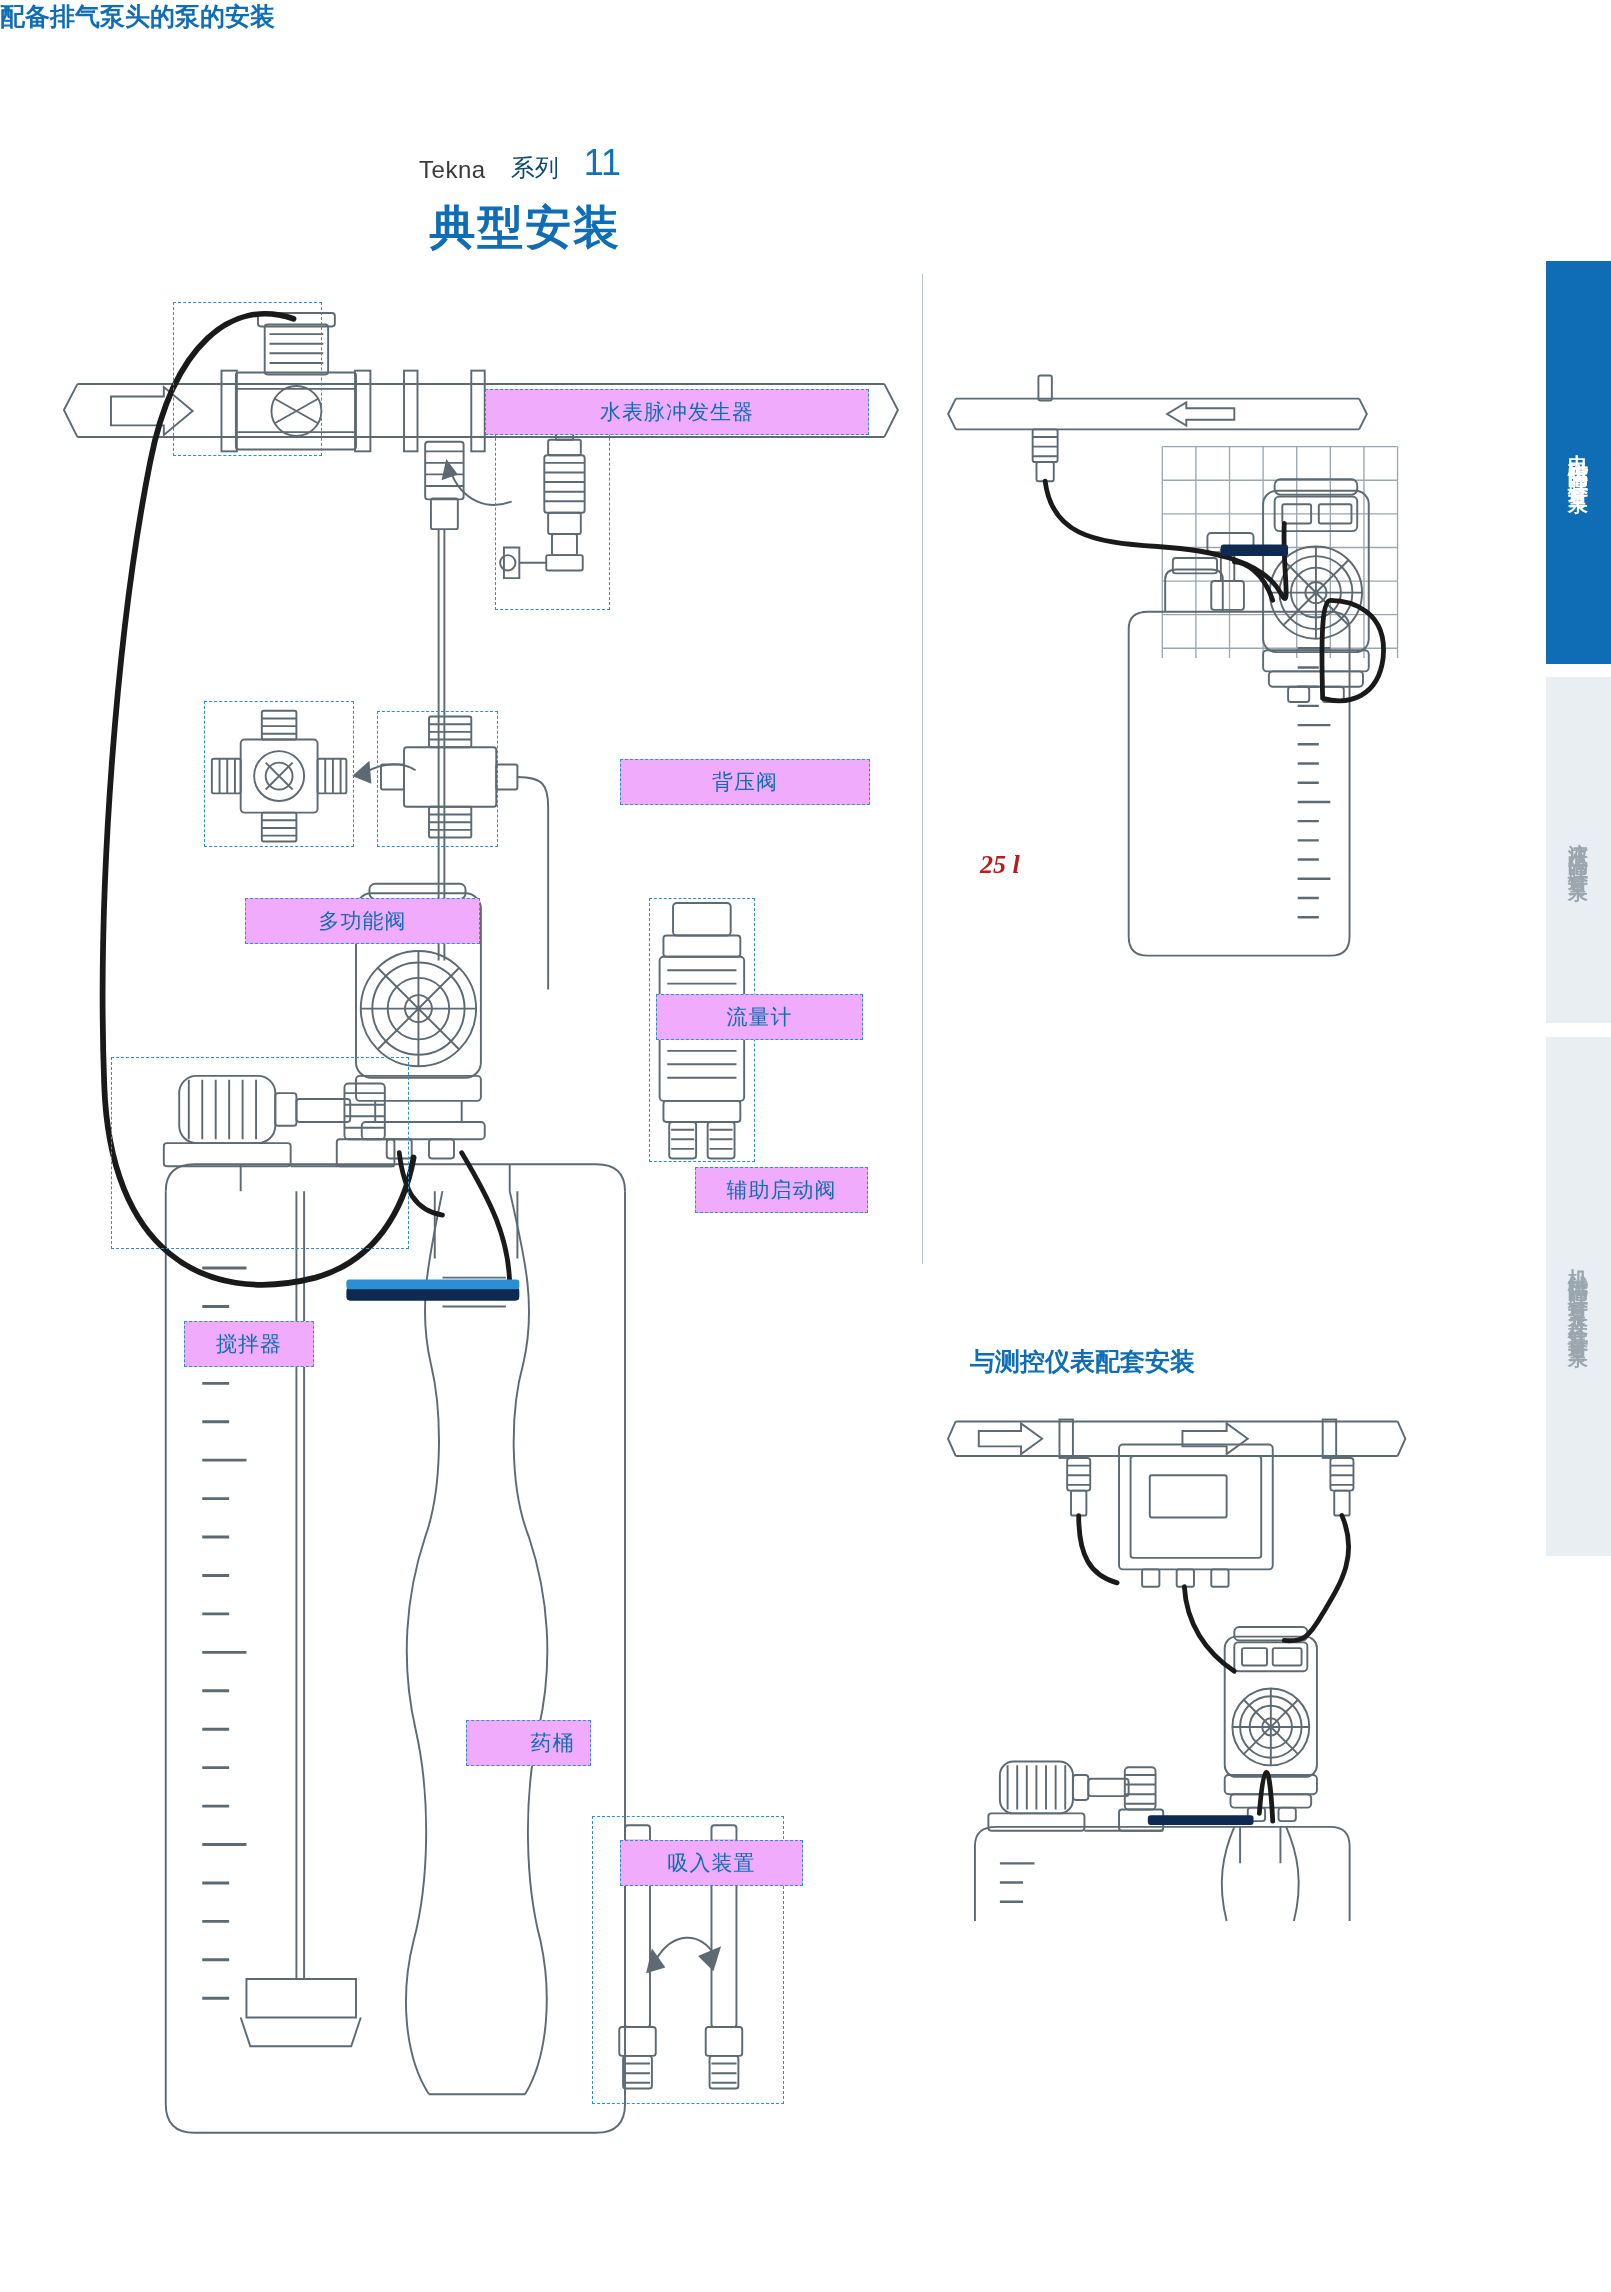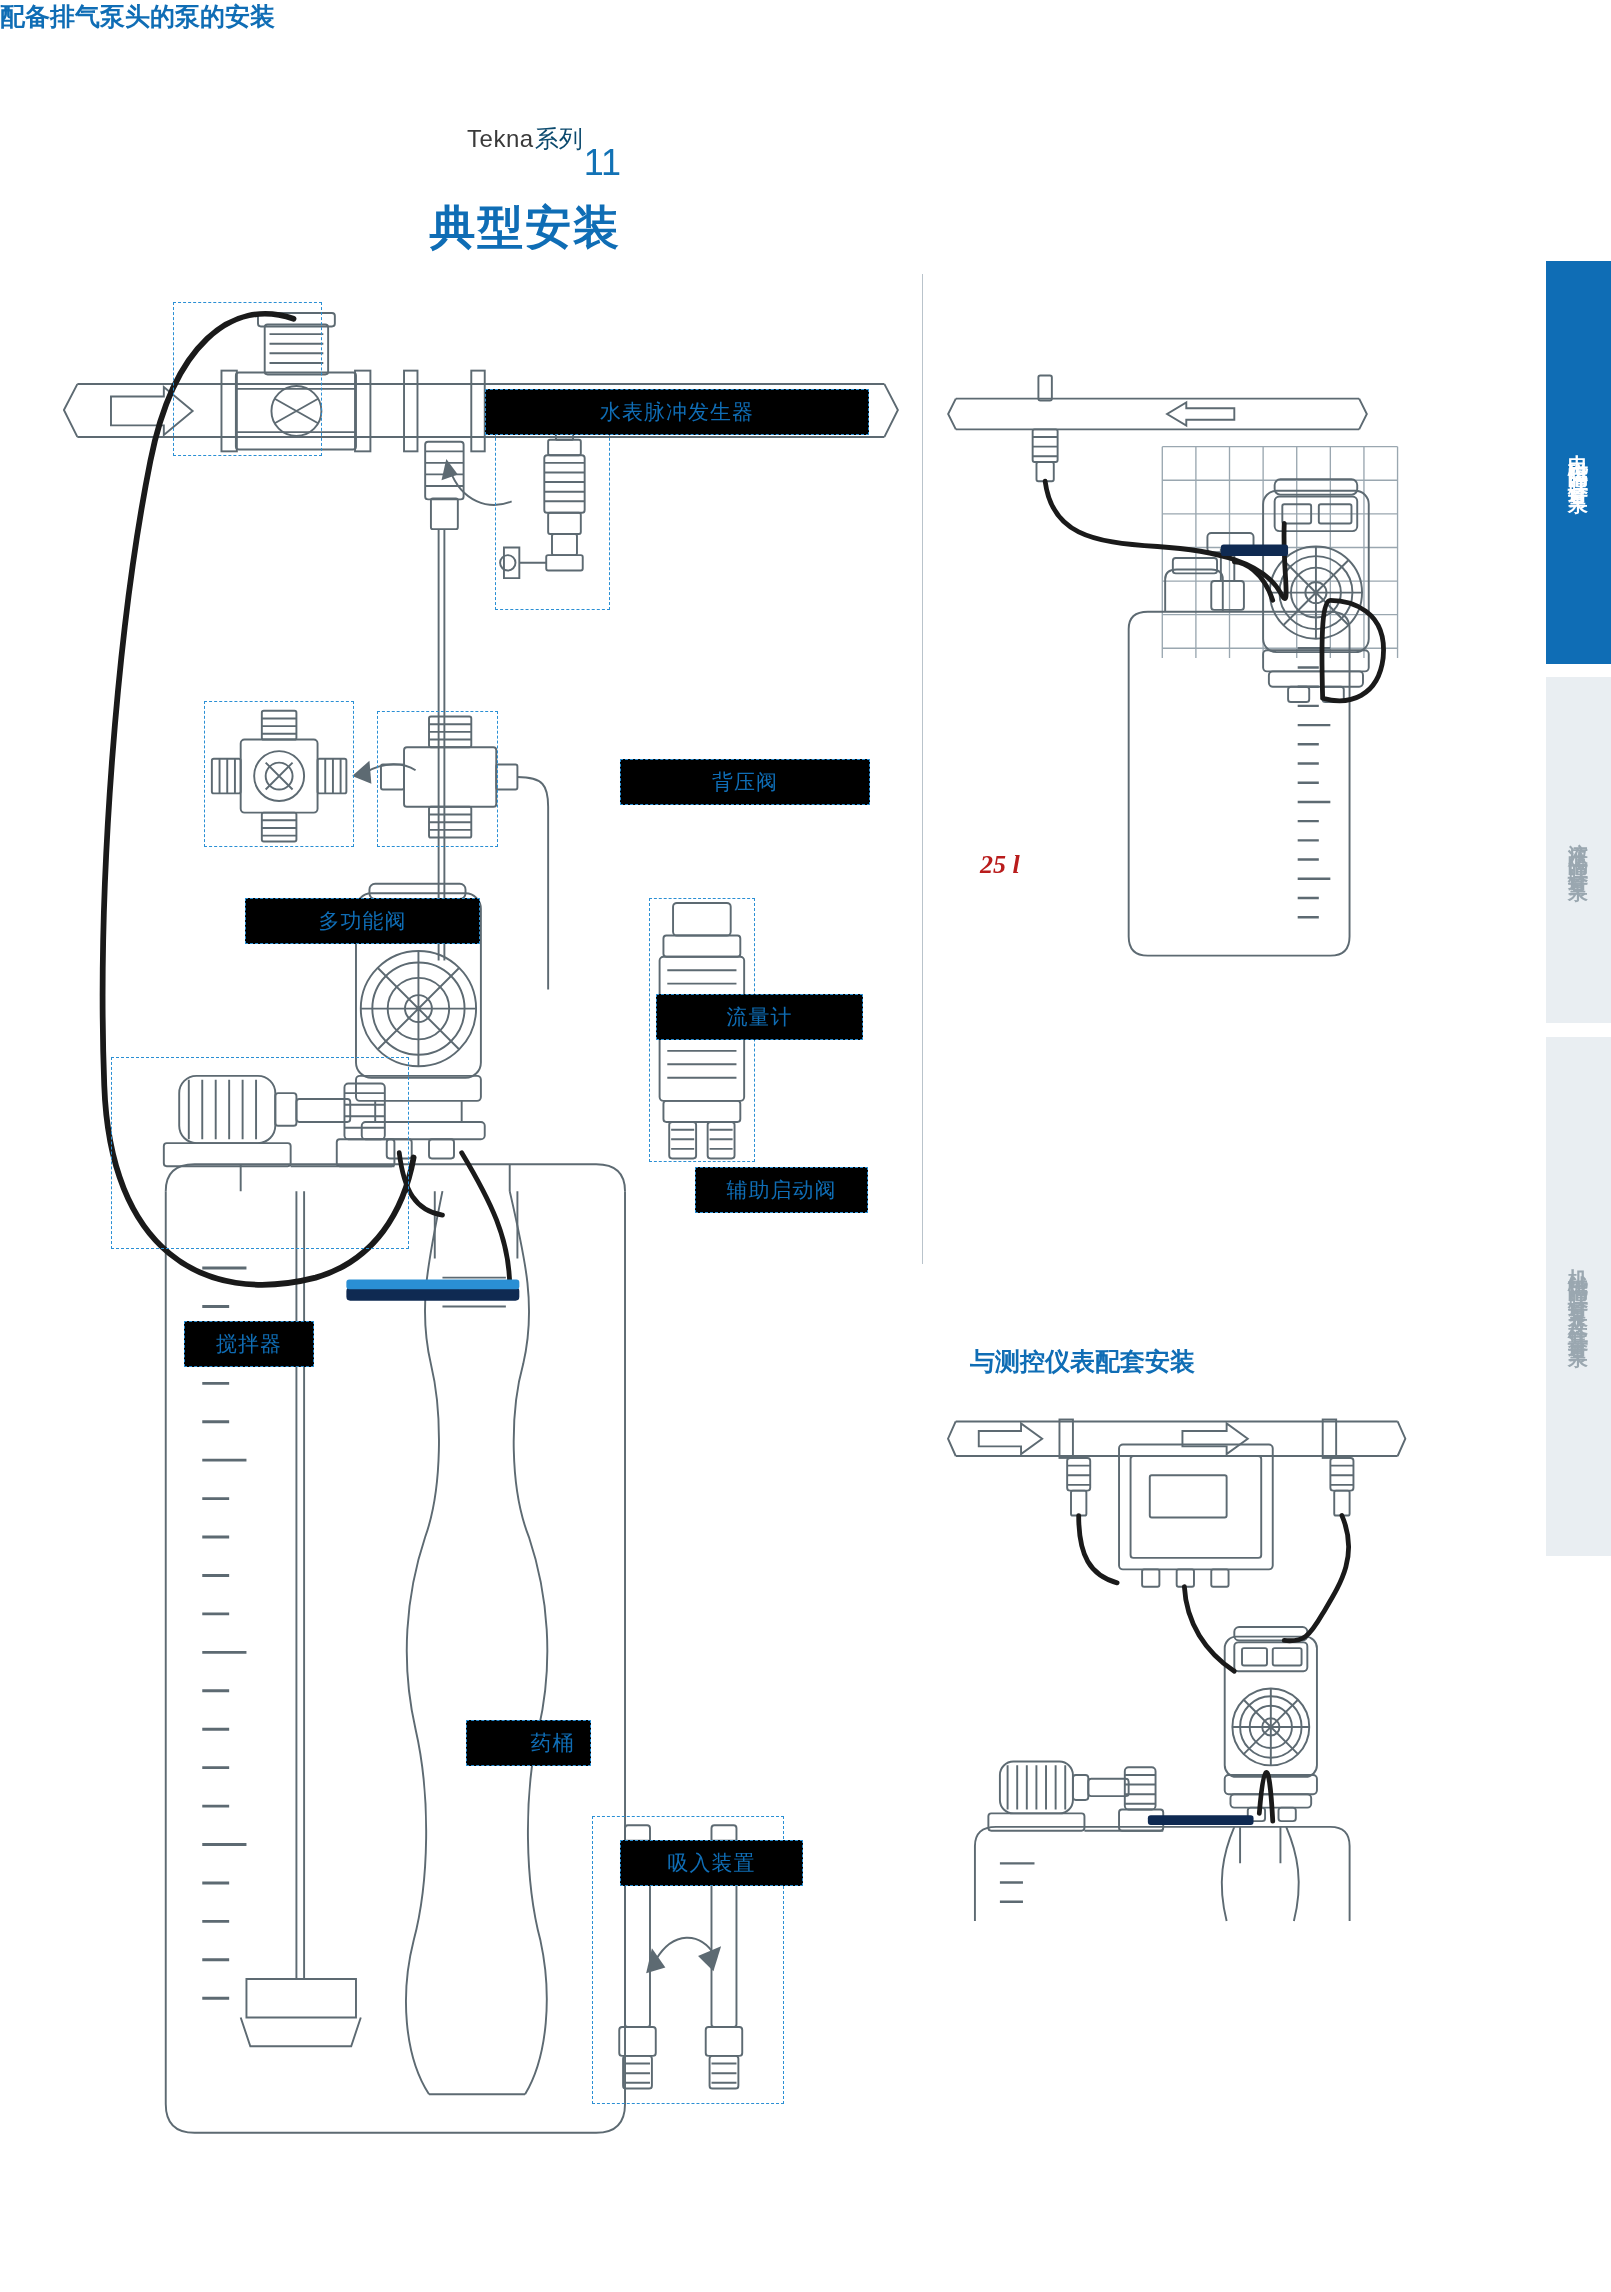--- a/index.html
+++ b/index.html
@@ -19,22 +19,22 @@
     inset: 0;
     background: #ffffff;
   }
 
   
   .header {
     position: absolute;
     top: 94px;
     right: 990px;
     display: flex;
-    align-items: center;
-    gap: 1px;
+    align-items: flex-end;
+    gap: 25px;
     color: #1272b5;
     white-space: nowrap;
   }
   .header .brand {
     font-size: 24px;
     letter-spacing: 0.5px;
     color: #3a3a3a;
   }
   .header .series {
     font-size: 24px;
@@ -121,21 +121,21 @@
 
   
   .callout {
     position: absolute;
     border: 1.5px dashed #2a8fd4;
     color: #0f6db5;
     font-size: 21px;
     display: flex;
     align-items: center;
     justify-content: center;
-    background: #000000;
+    background: #f0abfc;
     box-sizing: border-box;
     white-space: nowrap;
     letter-spacing: 1px;
   }
   .dashbox {
     position: absolute;
     border: 1.5px dashed #2a8fd4;
     box-sizing: border-box;
   }
 

